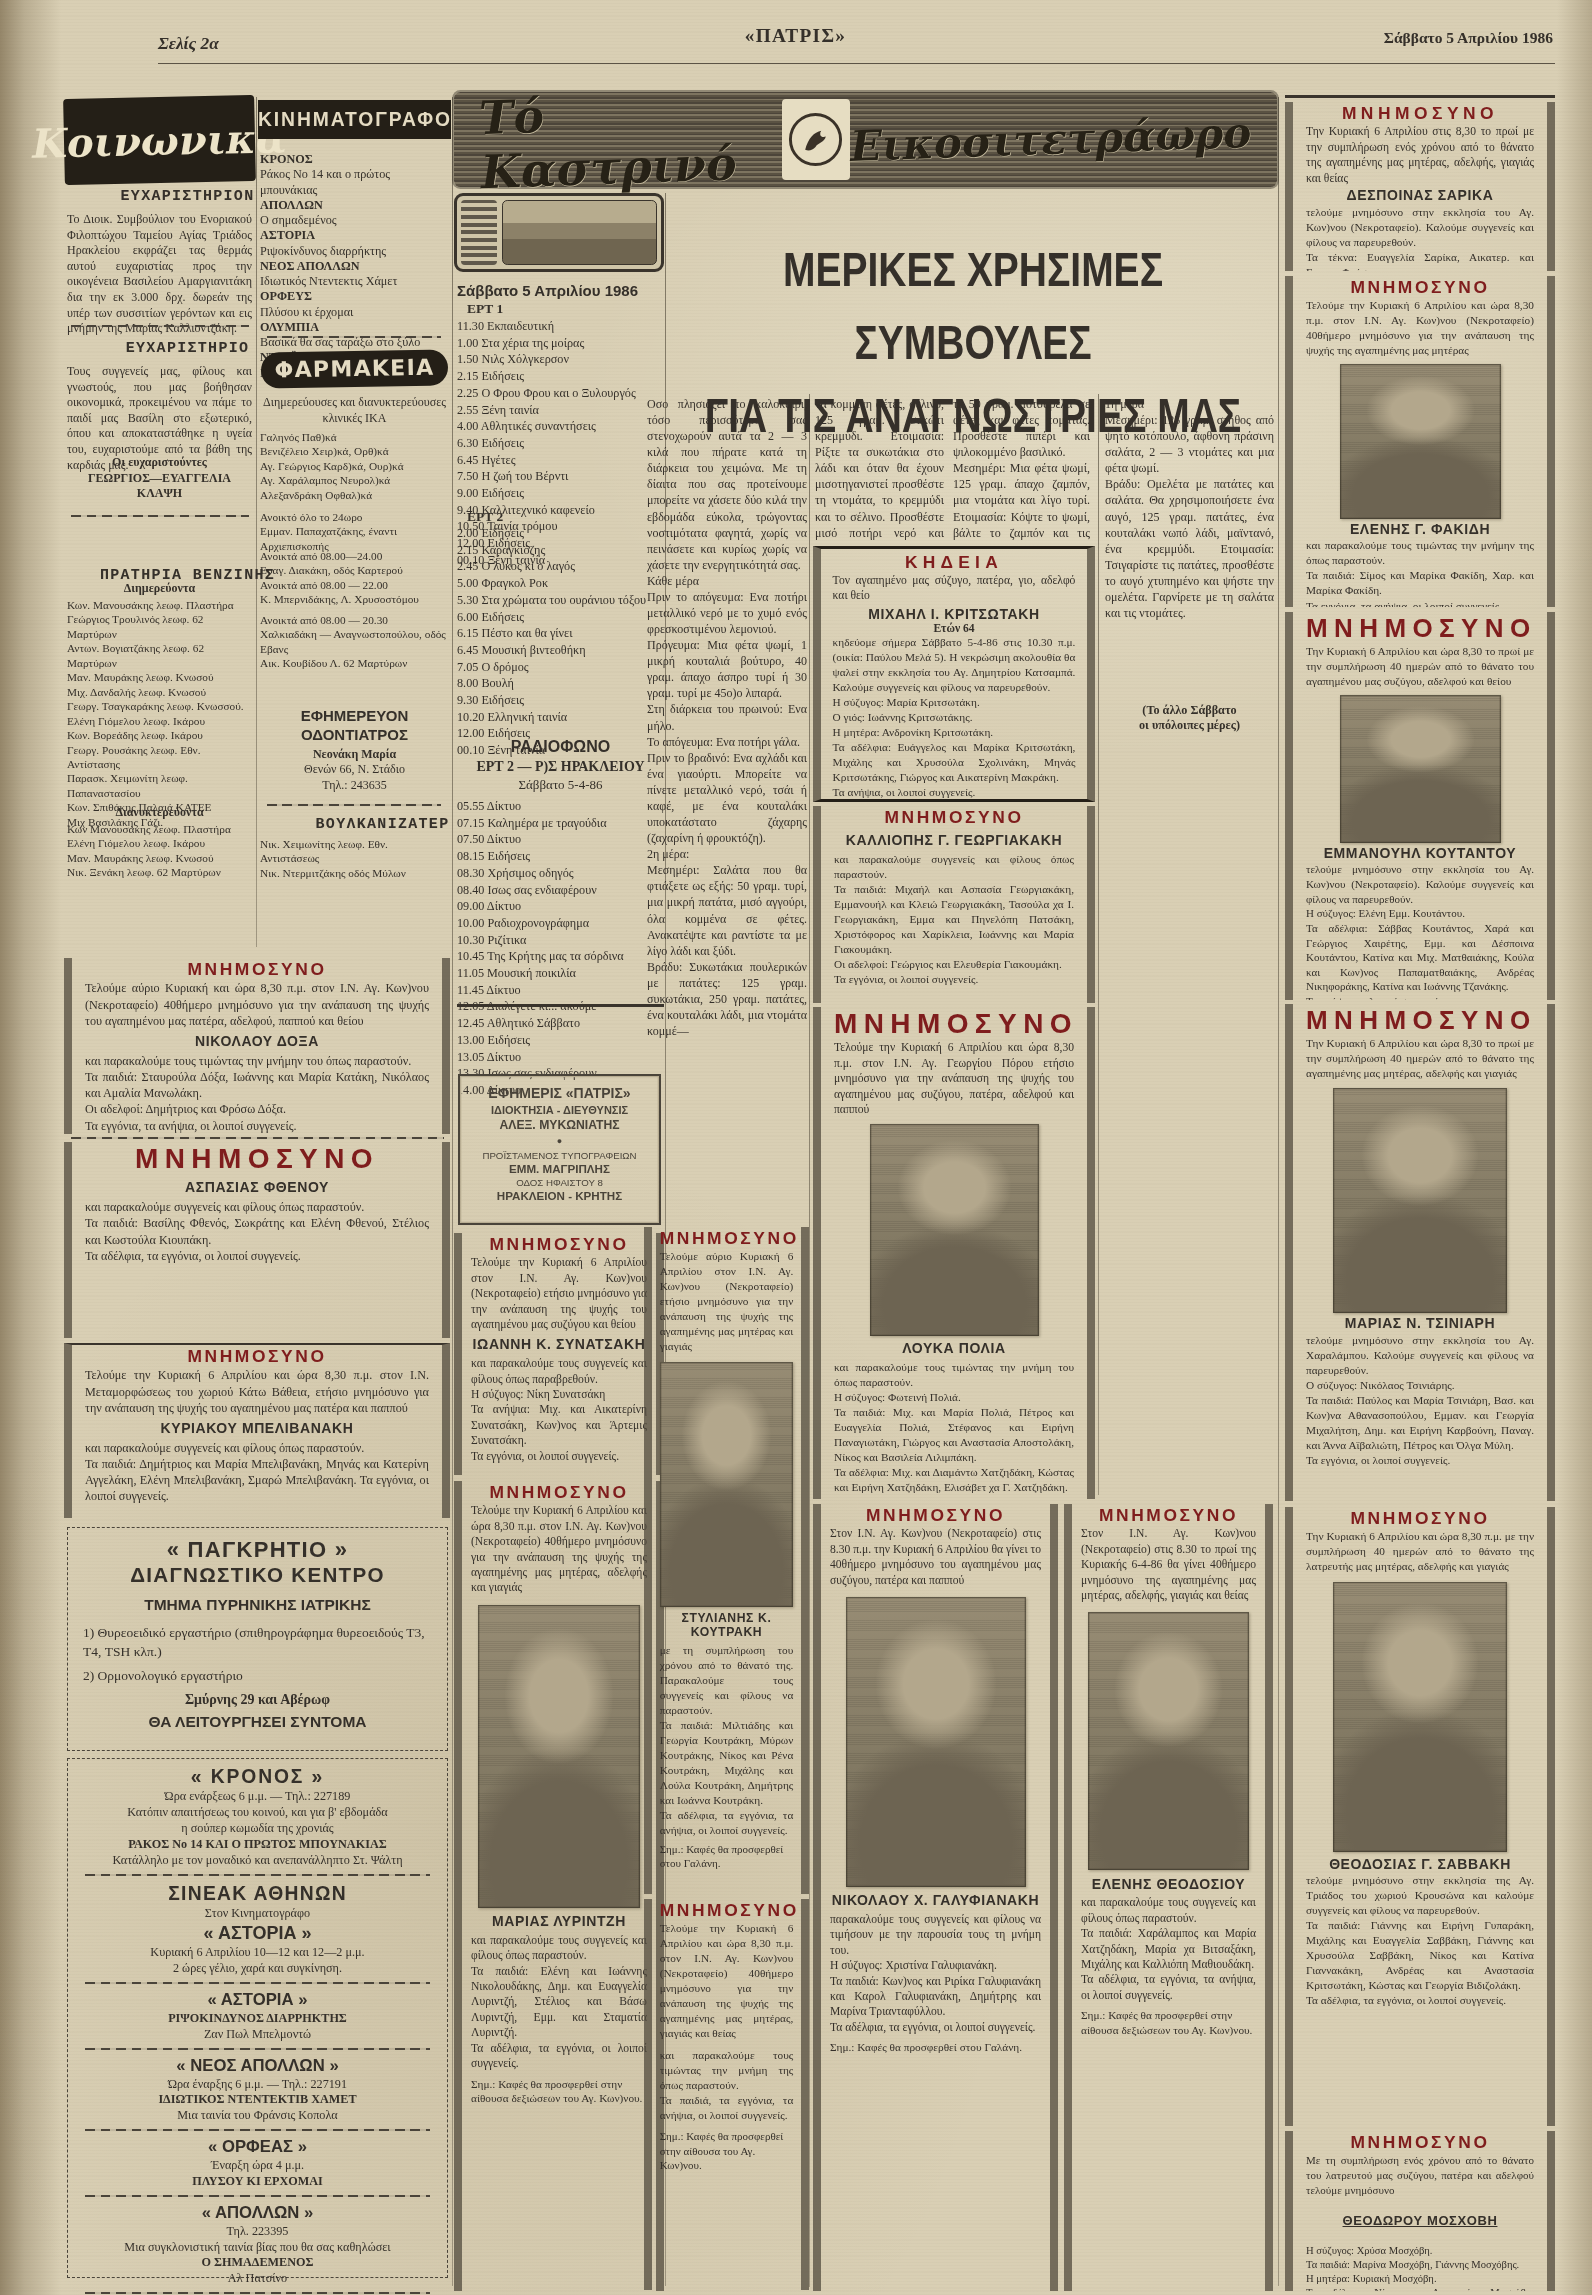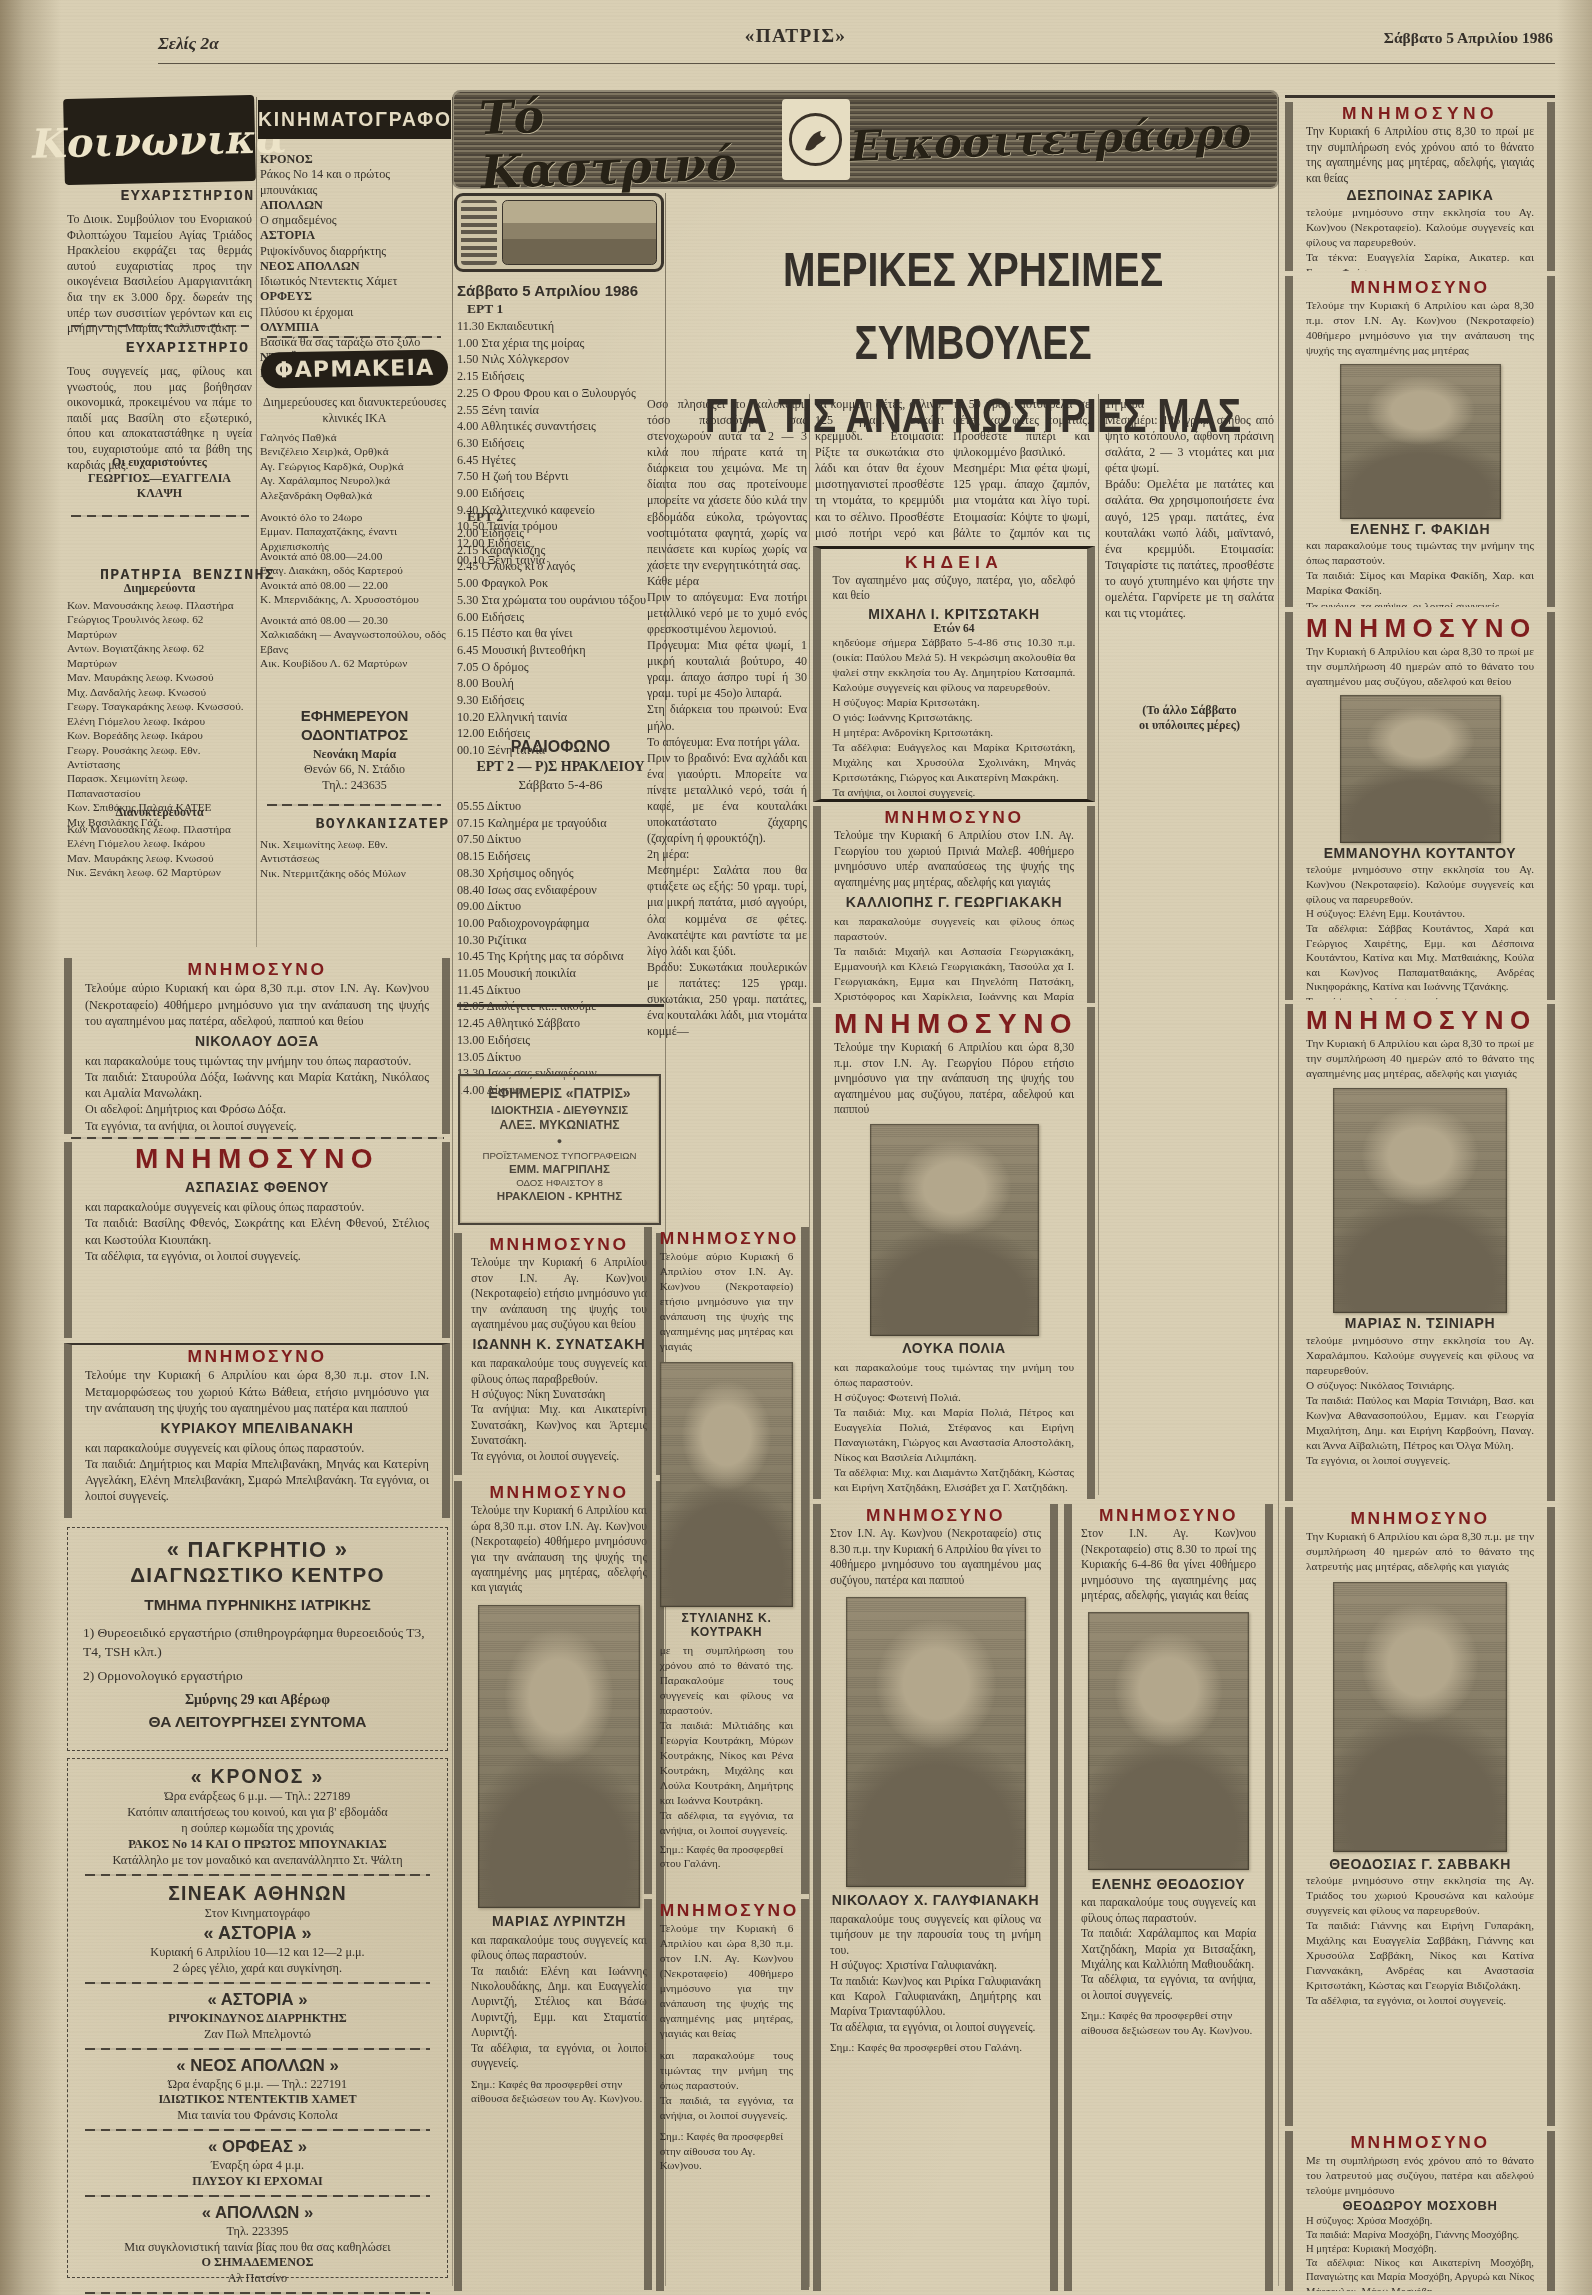--- a/index.html
+++ b/index.html
@@ -348,21 +348,20 @@
     <div class="n-body" style="font-size:11.3px;">κηδεύομε σήμερα Σάββατο 5-4-86 στις 10.30 π.μ. (οικία: Παύλου Μελά 5). Η νεκρώσιμη ακολουθία θα ψαλεί στην εκκλησία του Αγ. Δημητρίου Κατσαμπά. Καλούμε συγγενείς και φίλους να παρευρεθούν.
 Η σύζυγος: Μαρία Κριτσωτάκη.
 Ο γιός: Ιωάννης Κριτσωτάκης.
 Η μητέρα: Ανδρονίκη Κριτσωτάκη.
 Τα αδέλφια: Ευάγγελος και Μαρίκα Κριτσωτάκη, Μιχάλης και Χρυσούλα Σχολινάκη, Μηνάς Κριτσωτάκης, Γιώργος και Αικατερίνη Μακράκη.
 Τα ανήψια, οι λοιποί συγγενείς.</div>
   </div>
 
   <div class="abs notice bars" style="left:813px;top:806px;width:282px;height:197px;">
     <div class="n-head sm">ΜΝΗΜΟΣΥΝΟ</div>
-    <div class="n-intro" style="font-size:11.6px;">Τελούμε την Κυριακή 6 Απριλίου στον Ι.Ν. Αγ. Γεωργίου του χωριού Πρινιά Μαλεβ. 40θήμερο μνημόσυνο υπέρ αναπαύσεως της ψυχής της αγαπημένης μας μητέρας, αδελφής και γιαγιάς</div>
     <div class="n-name">ΚΑΛΛΙΟΠΗΣ Γ. ΓΕΩΡΓΙΑΚΑΚΗ</div>
     <div class="n-body" style="font-size:11.3px;">και παρακαλούμε συγγενείς και φίλους όπως παραστούν.
 Τα παιδιά: Μιχαήλ και Ασπασία Γεωργιακάκη, Εμμανουήλ και Κλειώ Γεωργιακάκη, Τασούλα χα Ι. Γεωργιακάκη, Εμμα και Πηνελόπη Πατσάκη, Χριστόφορος και Χαρίκλεια, Ιωάννης και Μαρία Γιακουμάκη.
 Οι αδελφοί: Γεώργιος και Ελευθερία Γιακουμάκη.
 Τα εγγόνια, οι λοιποί συγγενείς.</div>
   </div>
 
   <div class="abs notice bars" style="left:813px;top:1007px;width:282px;height:492px;">
     <div class="n-head lg">ΜΝΗΜΟΣΥΝΟ</div>
     <div class="n-intro" style="font-size:11.6px;">Τελούμε την Κυριακή 6 Απριλίου και ώρα 8,30 π.μ. στον Ι.Ν. Αγ. Γεωργίου Πόρου ετήσιο μνημόσυνο για την ανάπαυση της ψυχής του αγαπημένου μας συζύγου, πατέρα, αδελφού και παππού</div>
@@ -461,21 +460,21 @@
     <div class="n-intro" style="font-size:11.3px;">Την Κυριακή 6 Απριλίου και ώρα 8,30 π.μ. με την συμπλήρωση 40 ημερών από το θάνατο της λατρευτής μας μητέρας, αδελφής και γιαγιάς</div>
     <div class="photo" style="width:174px;height:270px;margin:7.7px auto 3.9px;"></div>
     <div class="n-name" style="margin:1.3px 0;">ΘΕΟΔΟΣΙΑΣ Γ. ΣΑΒΒΑΚΗ</div>
     <div class="n-body" style="font-size:11.3px;">τελούμε μνημόσυνο στην εκκλησία της Αγ. Τριάδος του χωριού Κρουσώνα και καλούμε συγγενείς και φίλους να παρευρεθούν.
 Τα παιδιά: Γιάννης και Ειρήνη Γυπαράκη, Μιχάλης και Ευαγγελία Σαββάκη, Γιάννης και Χρυσούλα Σαββάκη, Νίκος και Κατίνα Γιαννακάκη, Ανδρέας και Αναστασία Κριτσωτάκη, Κώστας και Γεωργία Βιδιζολάκη.
 Τα αδέλφια, τα εγγόνια, οι λοιποί συγγενείς.</div>
   </div>
   <div class="abs notice bars" style="left:1285px;top:2131px;width:270px;height:160px;">
     <div class="n-head sm">ΜΝΗΜΟΣΥΝΟ</div>
     <div class="n-intro" style="font-size:11px;">Με τη συμπλήρωση ενός χρόνου από το θάνατο του λατρευτού μας συζύγου, πατέρα και αδελφού τελούμε μνημόσυνο</div>
-    <div class="n-name" style="margin:1px 0;font-size:13px;">ΘΕΟΔΩΡΟΥ ΜΟΣΧΟΒΗ</div>
+    <div class="n-name" style="margin:16px 0;font-size:13px;text-decoration:underline;">ΘΕΟΔΩΡΟΥ ΜΟΣΧΟΒΗ</div>
     <div class="n-body" style="font-size:10.6px;">Η σύζυγος: Χρύσα Μοσχόβη.
 Τα παιδιά: Μαρίνα Μοσχόβη, Γιάννης Μοσχόβης.
 Η μητέρα: Κυριακή Μοσχόβη.
 Τα αδέλφια: Νίκος και Αικατερίνη Μοσχόβη, Παναγιώτης και Μαρία Μοσχόβη, Αργυρώ και Νίκος Μάρτογλου, Μάρω Μοσχόβη.
 Τα εγγόνια, οι λοιποί συγγενείς.</div>
 
   </div>
 
 </div>
 

